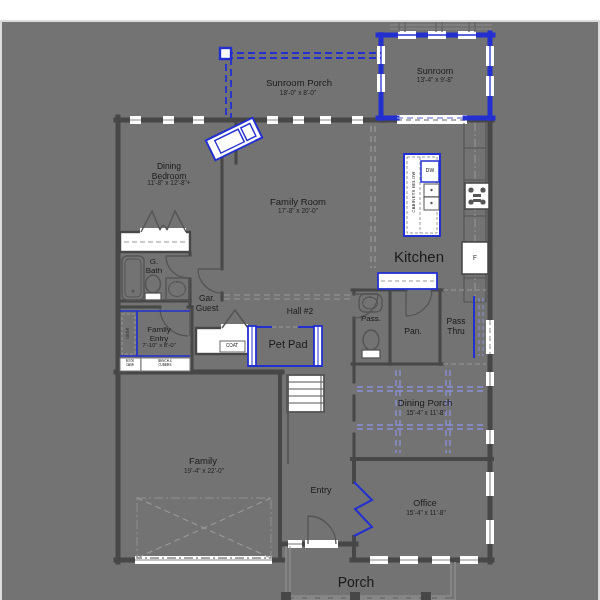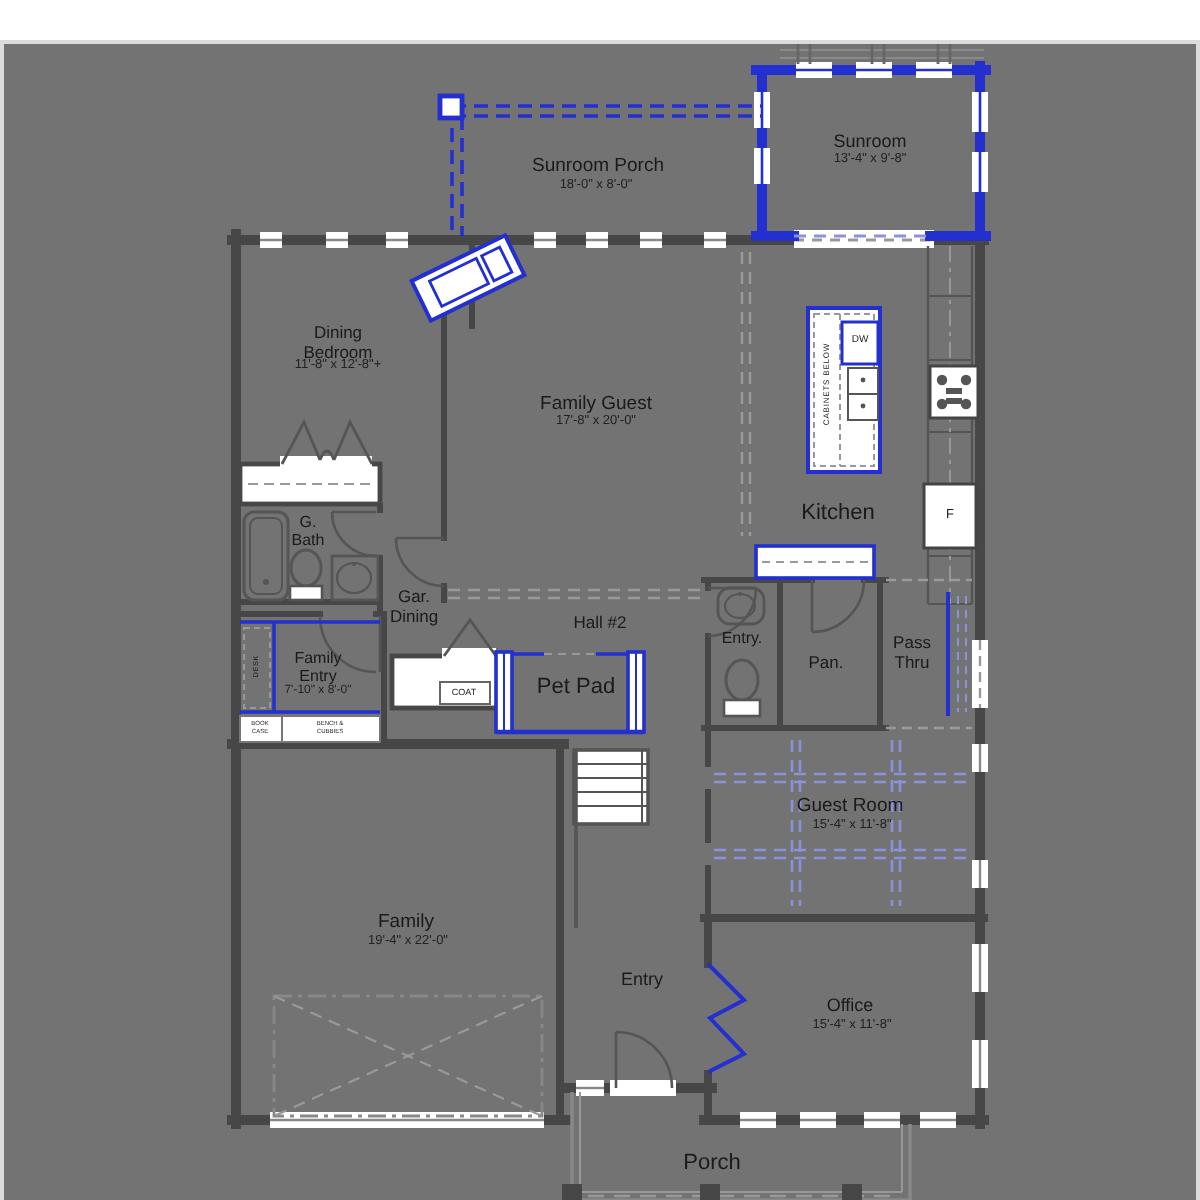--- a/index.html
+++ b/index.html
@@ -257,58 +257,58 @@
   <div class="lbl" style="left:435px;top:51px;font-size:9px">Sunroom</div>
   <div class="lbl dim" style="left:435px;top:60px">13'-4" x 9'-8"</div>
 
   <div class="lbl" style="left:299px;top:63px;font-size:9.5px">Sunroom Porch</div>
   <div class="lbl dim" style="left:298px;top:73px">18'-0" x 8'-0"</div>
 
   <div class="lbl" style="left:169px;top:151px;font-size:8.5px">Dining
 Bedroom</div>
   <div class="lbl dim" style="left:169px;top:163px">11'-8" x 12'-8"+</div>
 
-  <div class="lbl" style="left:298px;top:182px;font-size:9.5px">Family Guest</div>
+  <div class="lbl" style="left:298px;top:182px;font-size:9.5px">Family Room</div>
   <div class="lbl dim" style="left:298px;top:191px">17'-8" x 20'-0"</div>
 
-  <div class="lbl" style="left:419px;top:237px;font-size:11px">Kitchen</div>
+  <div class="lbl" style="left:419px;top:237px;font-size:15px">Kitchen</div>
 
   <div class="lbl" style="left:154px;top:246px;font-size:8px">G.
 Bath</div>
 
   <div class="lbl" style="left:207px;top:283px;font-size:8.5px">Gar.
-Dining</div>
+Guest</div>
 
   <div class="lbl" style="left:300px;top:291px;font-size:8.5px">Hall #2</div>
 
   <div class="lbl" style="left:159px;top:314px;font-size:8px">Family
 Entry</div>
   <div class="lbl dim" style="left:159px;top:326px;font-size:6px">7'-10" x 8'-0"</div>
 
-  <div class="lbl" style="left:371px;top:299px;font-size:8px">Entry.</div>
+  <div class="lbl" style="left:371px;top:299px;font-size:8px">Pass.</div>
   <div class="lbl" style="left:413px;top:311px;font-size:8.5px">Pan.</div>
   <div class="lbl" style="left:456px;top:306px;font-size:8.5px">Pass
 Thru</div>
 
   <div class="lbl" style="left:232px;top:326px;font-size:4.5px">COAT</div>
 
   <div class="lbl" style="left:288px;top:324px;font-size:11px">Pet Pad</div>
 
-  <div class="lbl" style="left:425px;top:383px;font-size:9.5px">Guest Room</div>
+  <div class="lbl" style="left:425px;top:383px;font-size:9.5px">Dining Porch</div>
   <div class="lbl dim" style="left:426px;top:393px">15'-4" x 11'-8"</div>
 
   <div class="lbl" style="left:203px;top:441px;font-size:9.5px">Family</div>
   <div class="lbl dim" style="left:204px;top:451px">19'-4" x 22'-0"</div>
 
   <div class="lbl" style="left:321px;top:470px;font-size:9px">Entry</div>
 
   <div class="lbl" style="left:425px;top:483px;font-size:9px">Office</div>
   <div class="lbl dim" style="left:426px;top:493px">15'-4" x 11'-8"</div>
 
-  <div class="lbl" style="left:356px;top:562px;font-size:11px">Porch</div>
+  <div class="lbl" style="left:356px;top:562px;font-size:14px">Porch</div>
 
   <div class="lbl" style="left:430px;top:151px;font-size:5px">DW</div>
   <div class="lbl" style="left:475px;top:238px;font-size:6.5px">F</div>
   <div class="vlbl" style="left:413px;top:172px;font-size:4px">CABINETS BELOW</div>
   <div class="vlbl" style="left:128px;top:313px;font-size:3.5px">DESK</div>
   <div class="lbl tiny" style="left:130px;top:344px">BOOK
 CASE</div>
   <div class="lbl tiny" style="left:165px;top:344px">BENCH &amp;
 CUBBIES</div>
 </div>

